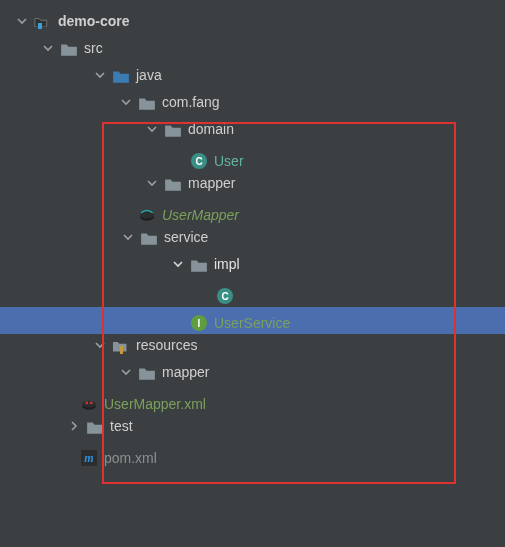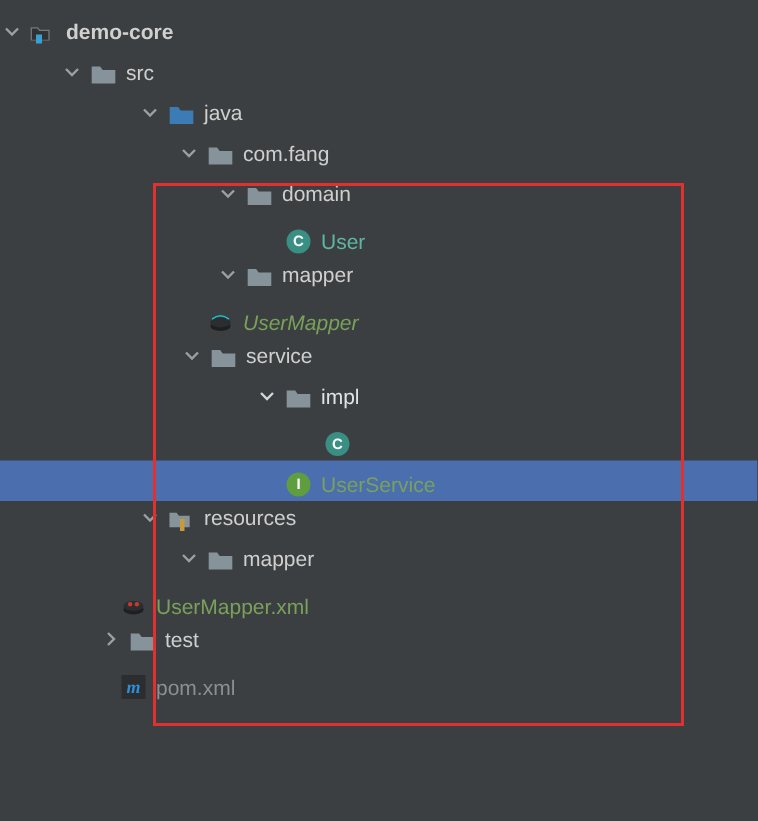--- a/index.html
+++ b/index.html
@@ -80,21 +80,21 @@
   .folder-blue path { fill: #3b7cb4; }
   .folder-dark path { fill: #2f3133; stroke: #767a7d; stroke-width: 1; }
 </style>
 </head>
 <body>
 
 <div class="tree">
   <div class="tree-highlight"></div>
 
   <div class="row">
-    <span class="content" style="">
+    <span class="content" style="padding-left:14px;">
       <span class="arrow">
         <svg viewBox="0 0 10 10">
             <path d="M1 3 L5 7 L9 3" fill="none" stroke="#9da0a2" stroke-width="1.6"></path>
           </svg>
       </span>
       <span class="icon">
         <svg viewBox="0 0 16 14" class="folder-dark">
             <path d="M1 3h5l1.5 2H15v8H1z"></path>
           </svg>
         <span style="position:relative;left:-10px;top:4px;width:6px;height:6px;background:#39a0d6;display:inline-block;"></span>

